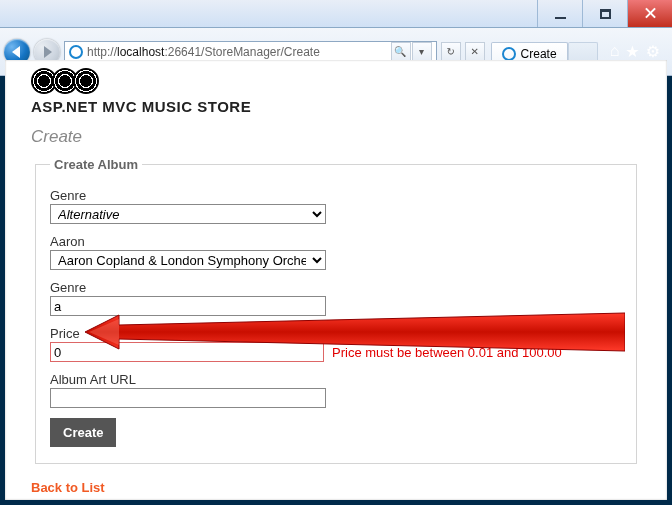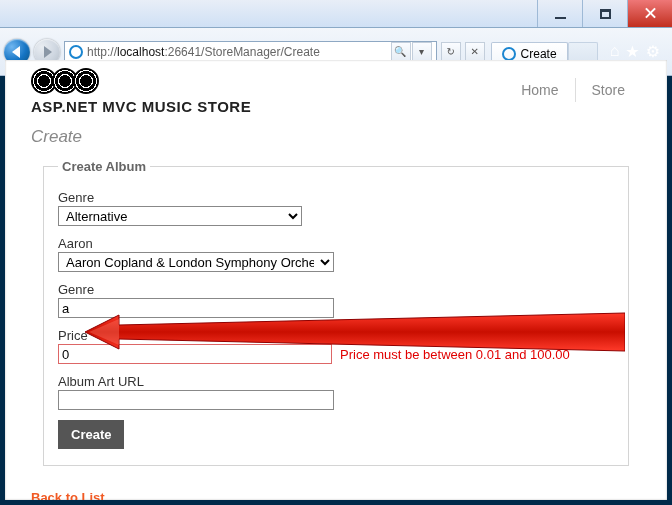--- a/index.html
+++ b/index.html
@@ -63,28 +63,28 @@
   .logo-stack { display:flex; flex-direction:column; }
   .records { display:flex; gap:-2px; margin-bottom:4px; }
   .rec { width:26px; height:26px; border-radius:50%; background:
     radial-gradient(circle,#000 0 6px,#fff 6px 7px,#000 7px 10px,#fff 10px 11px,#000 11px 14px); margin-right:-5px;}
   .site-title { font-weight:bold; font-size:15px; letter-spacing:.5px; color:#222; }
   .nav-links { display:flex; gap:0; font-size:14px; margin-top:10px; }
   .nav-link { color:#888; padding:4px 16px; text-decoration:none; }
   .nav-link + .nav-link { border-left:1px solid #ddd; }
 
   .page-h2 { font-style:italic; color:#888; font-size:17px; margin:12px 0 10px; font-weight:normal; }
-  .fieldset { border:1px solid #d4d4d4; padding:10px 14px 16px; margin:12px; }
+  .fieldset { border:1px solid #d4d4d4; padding:10px 14px 16px; margin:4px; }
   .legend { color:#666; font-weight:bold; font-size:13px; padding:0 4px; }
   .fld { margin:6px 0 10px; }
   .fld label { display:block; font-size:13px; color:#333; margin-bottom:1px; }
   .fld select, .fld input[type=text] {
     font-family:inherit; font-size:13px; height:20px; border:1px solid #888; background:#fff; padding:0 3px;
   }
-  .sel-genre { width:244px; }
+  .sel-genre { width:276px;font-style:italic; }
   .sel-artist { width:276px; }
   .txt-title { width:276px; }
   .txt-price { width:274px; background:#fdecea; border:1px solid #e08 !important; border-color:#d66 !important; }
   .txt-art { width:276px; }
   .err { color:#e10000; font-size:13px; margin-left:8px; }
   .row-inline { display:flex; align-items:center; }
   .btn-create {
     background:#555; color:#fff; border:none; font-weight:bold; font-size:13px;
     padding:7px 13px; cursor:pointer;
   }
@@ -146,24 +146,20 @@
 <div class="content-area">
   <div class="page">
     <div class="header-row">
       <div class="logo-stack">
         <div class="records">
           <div class="rec"></div>
             <div class="rec"></div>
             <div class="rec"></div>
         </div>
         <div class="site-title">ASP.NET MVC MUSIC STORE</div>
-      </div>
-      <div class="nav-links">
-        <a class="nav-link" href="#">Home</a>
-        <a class="nav-link" href="#">Store</a>
       </div>
     </div>
 
     <h2 class="page-h2">Create</h2>
 
     <fieldset class="fieldset">
       <legend class="legend">Create Album</legend>
 
       <div class="fld">
         <label>Genre</label>

